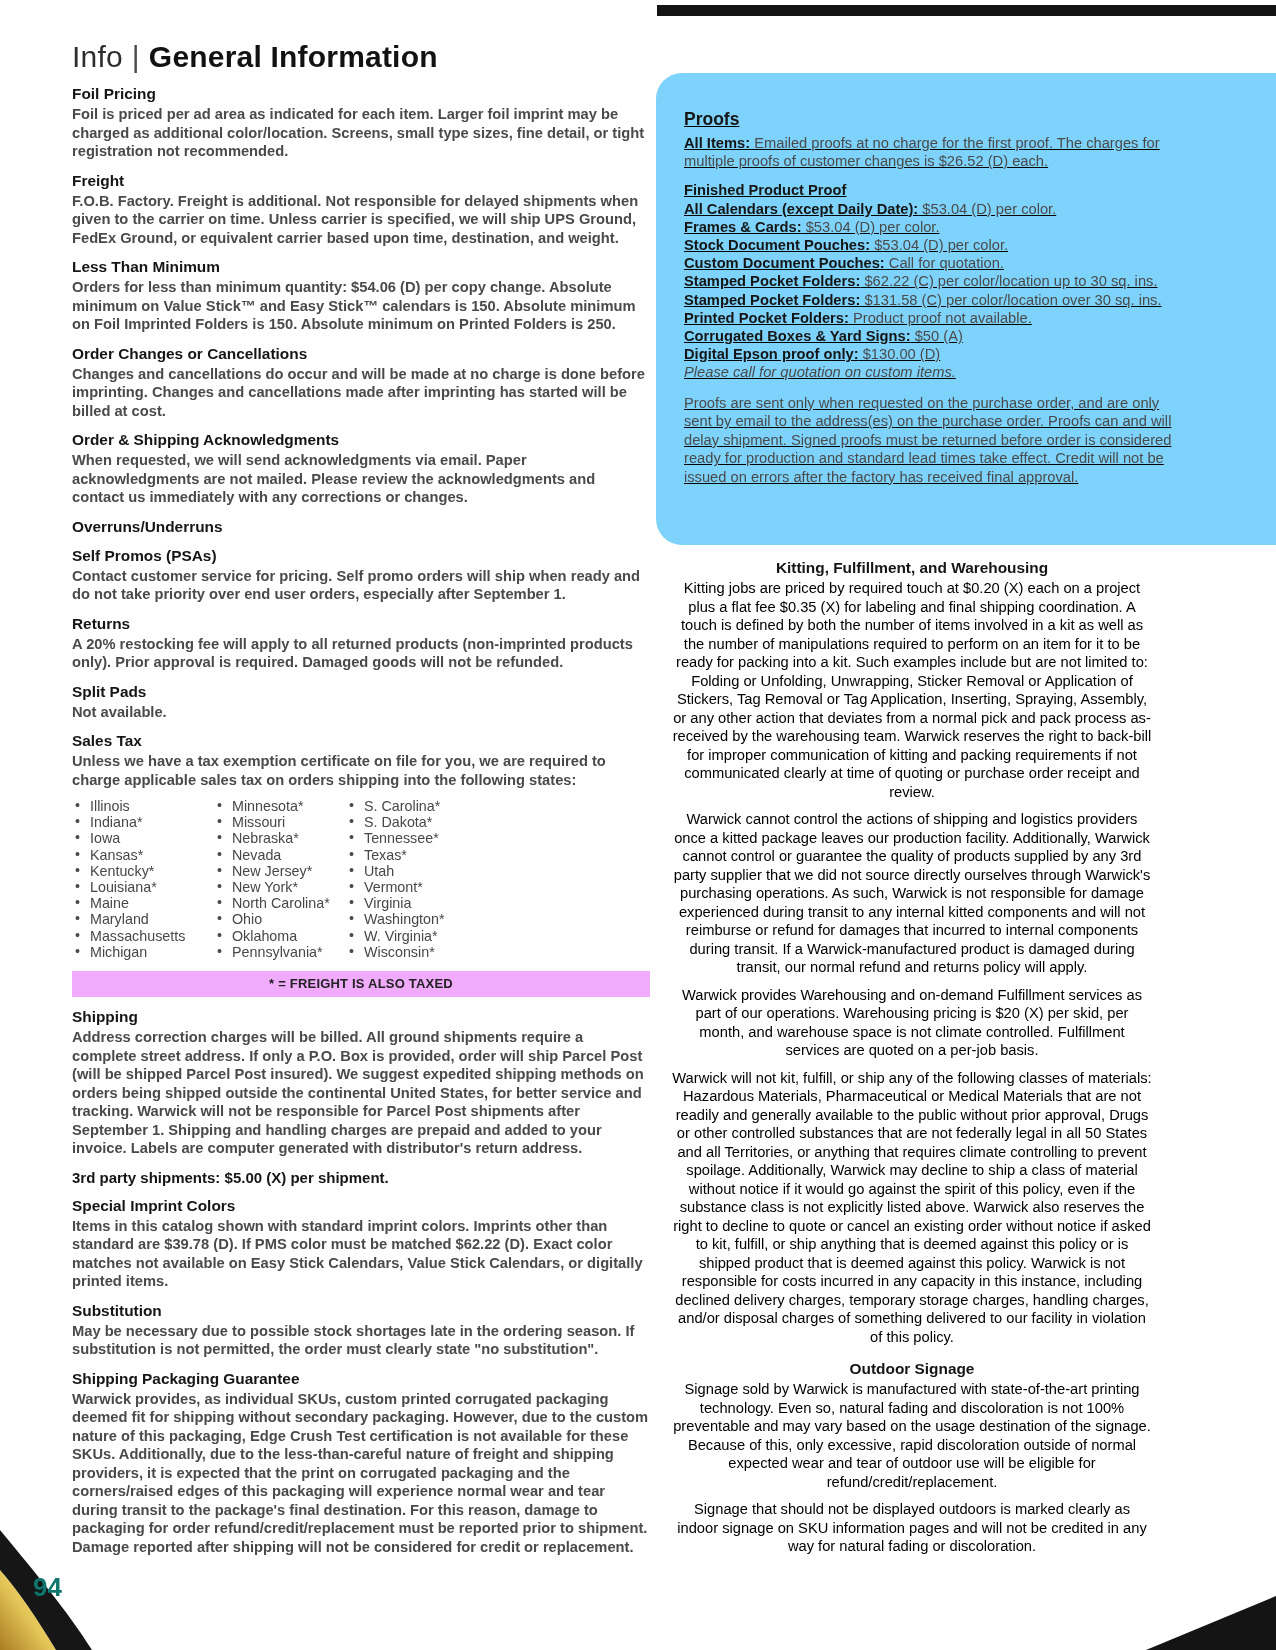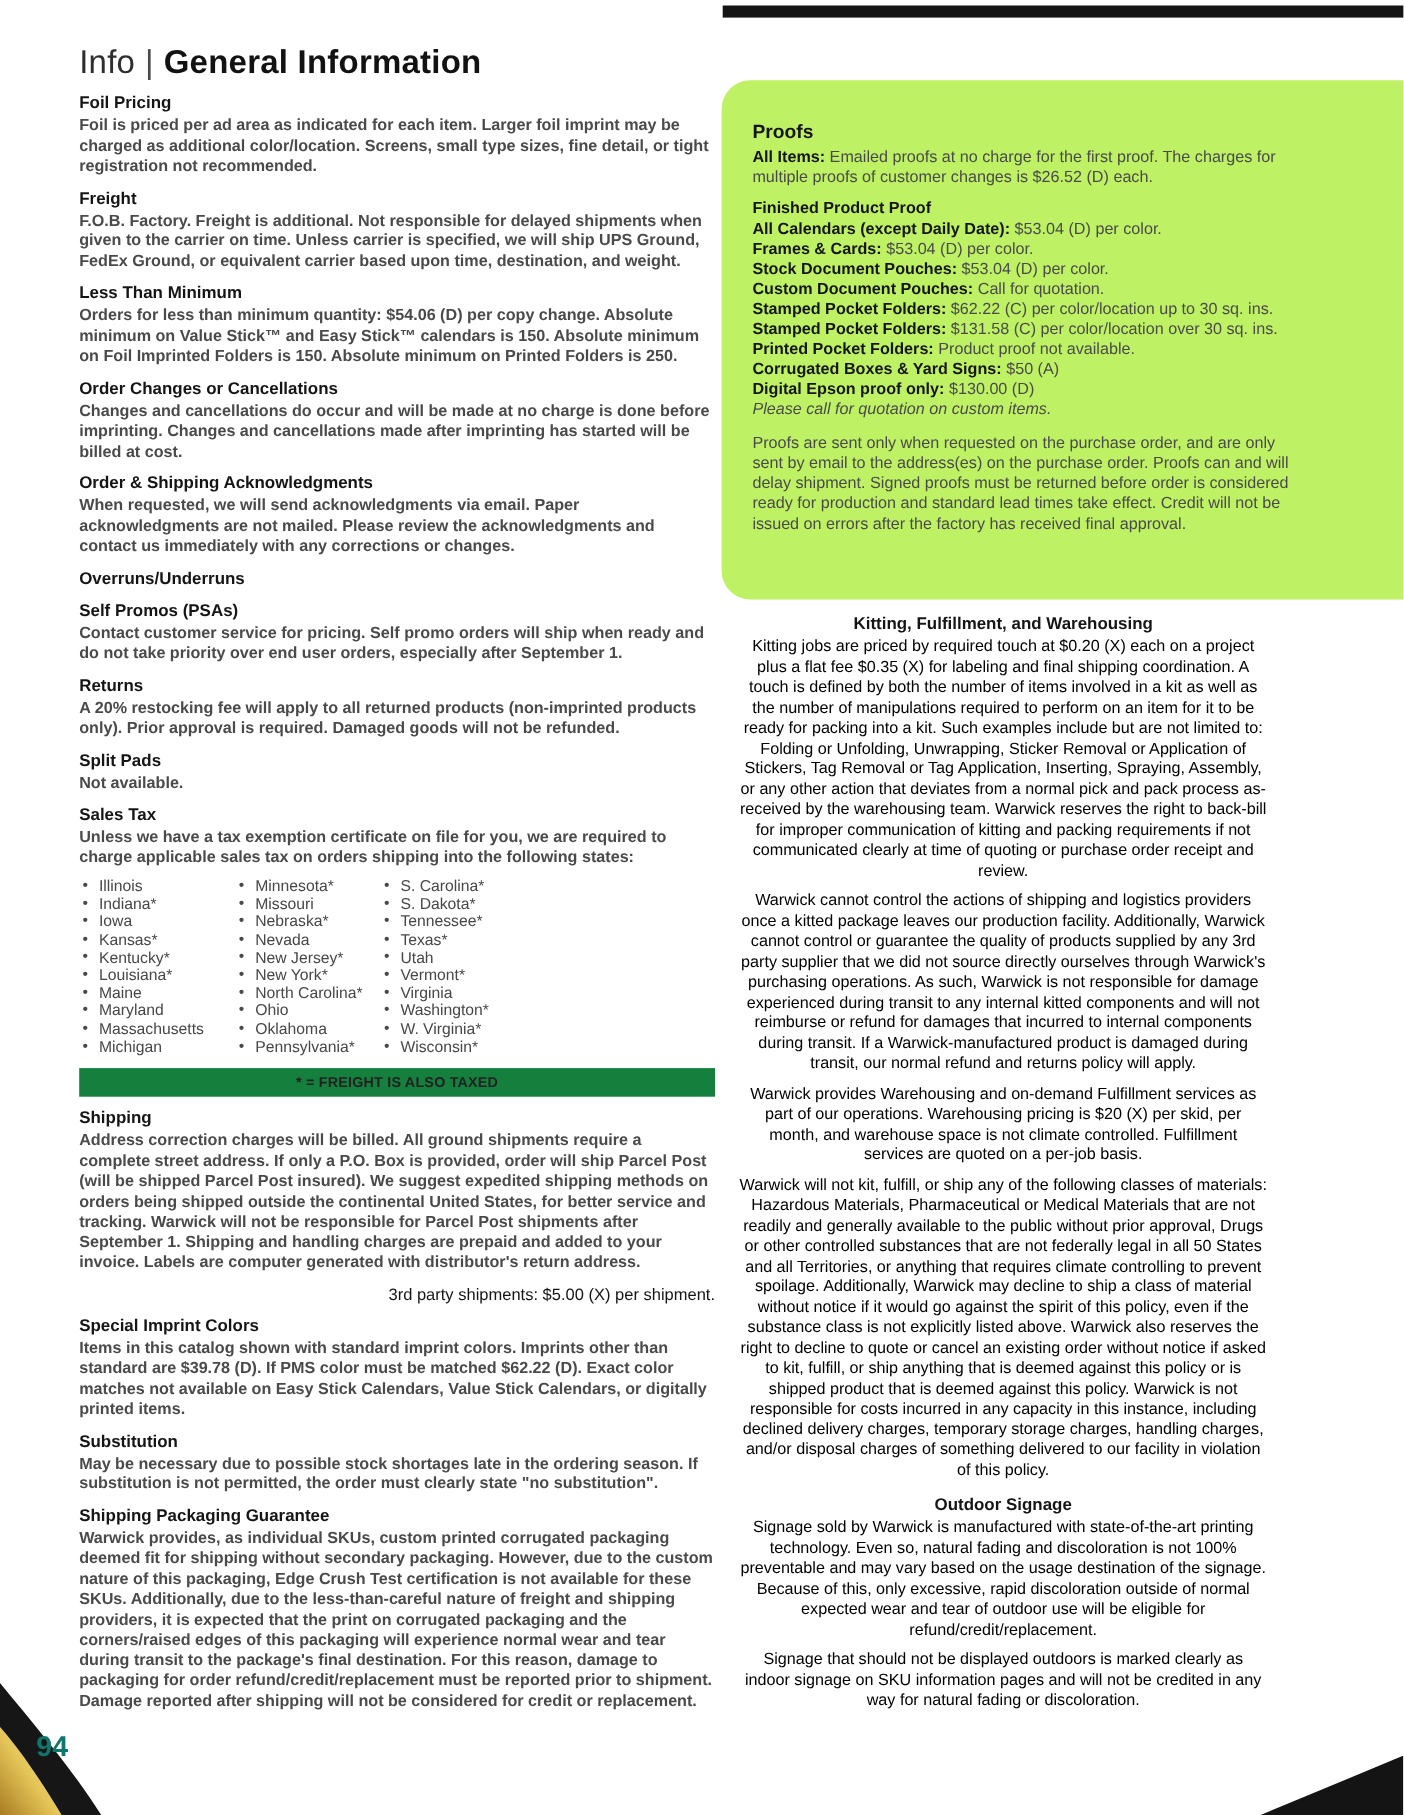--- a/index.html
+++ b/index.html
@@ -12,33 +12,33 @@
   .top-bar{position:absolute;left:657px;top:5px;right:0;height:11px;background:#141414;}
   .left-col{position:absolute;left:72px;top:40px;width:578px;}
   .right-col{position:absolute;left:656px;top:73px;width:620px;}
 
   h1{font-size:30px;line-height:34px;margin:0 0 9px;font-weight:400;color:#2e2e2e;letter-spacing:.2px;}
   h1 .t-sep{margin:0 9px;color:#4a4a4a;}
   h1 .t-bold{font-weight:700;color:#121212;}
 
   .sec h3{font-size:15.4px;margin:11px 0 2px;color:#151515;font-weight:700;}
   .sec p, .body-p{font-size:14.7px;line-height:18.5px;margin:0;color:#4a4a4a;font-weight:bold;}
-  .bold-note{font-size:15px;margin:11px 0 2px;color:#151515;font-weight:400;text-align:right;}
+  .bold-note{font-size:15px;margin:11px 0 2px;color:#151515;font-weight:700;}
 
   .states{display:flex;margin-top:9px;}
   .states ul{list-style:none;margin:0;padding:0;font-size:14.3px;line-height:16.2px;color:#474747;}
   .states li{position:relative;padding-left:18px;}
   .states li::before{content:"\2022";position:absolute;left:3px;top:-1px;color:#4a4a4a;}
   .st-c1{width:130px;} .st-c2{width:142px;} .st-c3{width:132px;} .st-c4{width:160px;}
 
-  .tax-note{margin-top:11px;background:#15803d;height:26px;line-height:26px;text-align:center;
+  .tax-note{margin-top:11px;background:#f0abfc;height:26px;line-height:26px;text-align:center;
     font-size:13px;font-weight:700;color:#212121;letter-spacing:.2px;}
 
-  .proofs-box{background:#bef264;border-radius:26px 0 0 26px;box-sizing:border-box;
-    width:620px;min-height:472px;padding:36px 104px 28px 28px;}
+  .proofs-box{background:#7dd3fc;border-radius:26px 0 0 26px;box-sizing:border-box;
+    width:620px;min-height:472px;padding:36px 104px 28px 28px;text-decoration:underline;}
   .proofs-box h2{font-size:17.5px;margin:0 0 4px;color:#151515;font-weight:700;}
   .pline{font-size:14.7px;line-height:18.2px;color:#4a4a4a;}
   .pline b{color:#151515;}
   .pgap{margin-top:11px;}
   .italic{font-style:italic;}
   .pfooter{margin-top:12px;font-size:14.7px;line-height:18.5px;color:#4a4a4a;}
 
   .r-sec{width:496px;padding-left:16px;box-sizing:border-box;text-align:center;}
   .r-sec h3{font-size:15.4px;margin:14px 0 2px;color:#151515;font-weight:700;}
   .r-sec p{font-size:14.7px;line-height:18.5px;margin:0 0 9px;color:#000000;}

